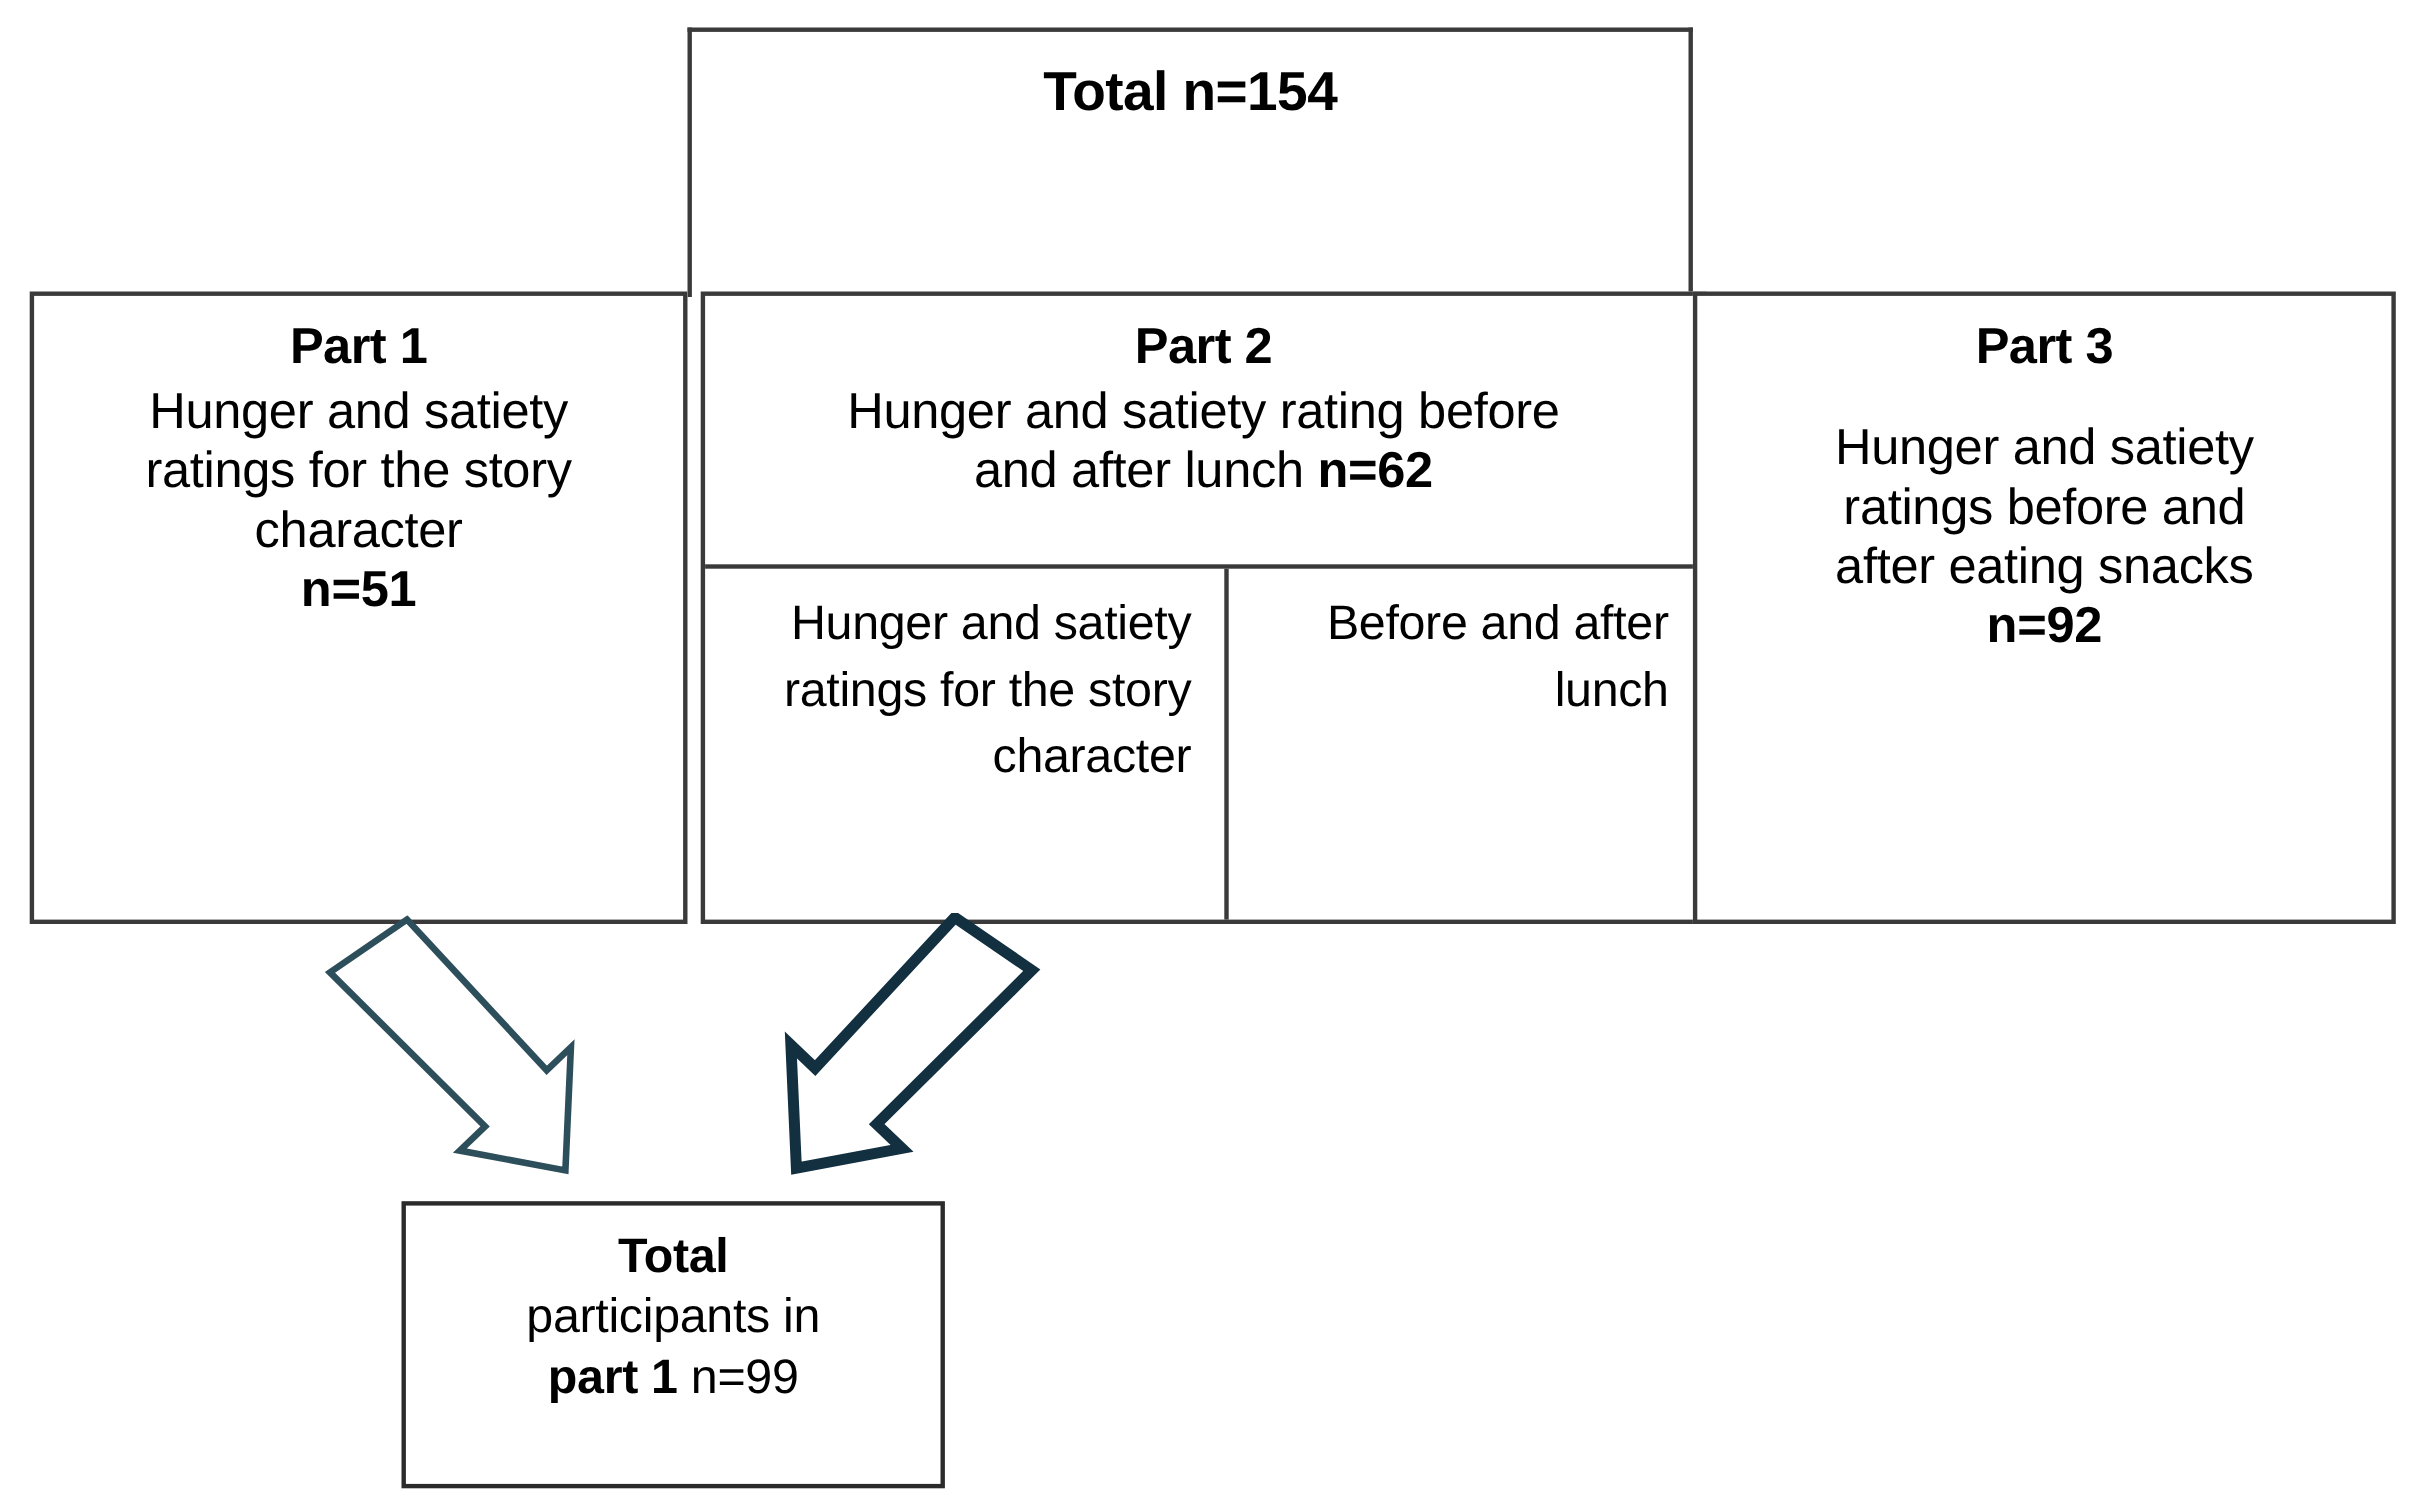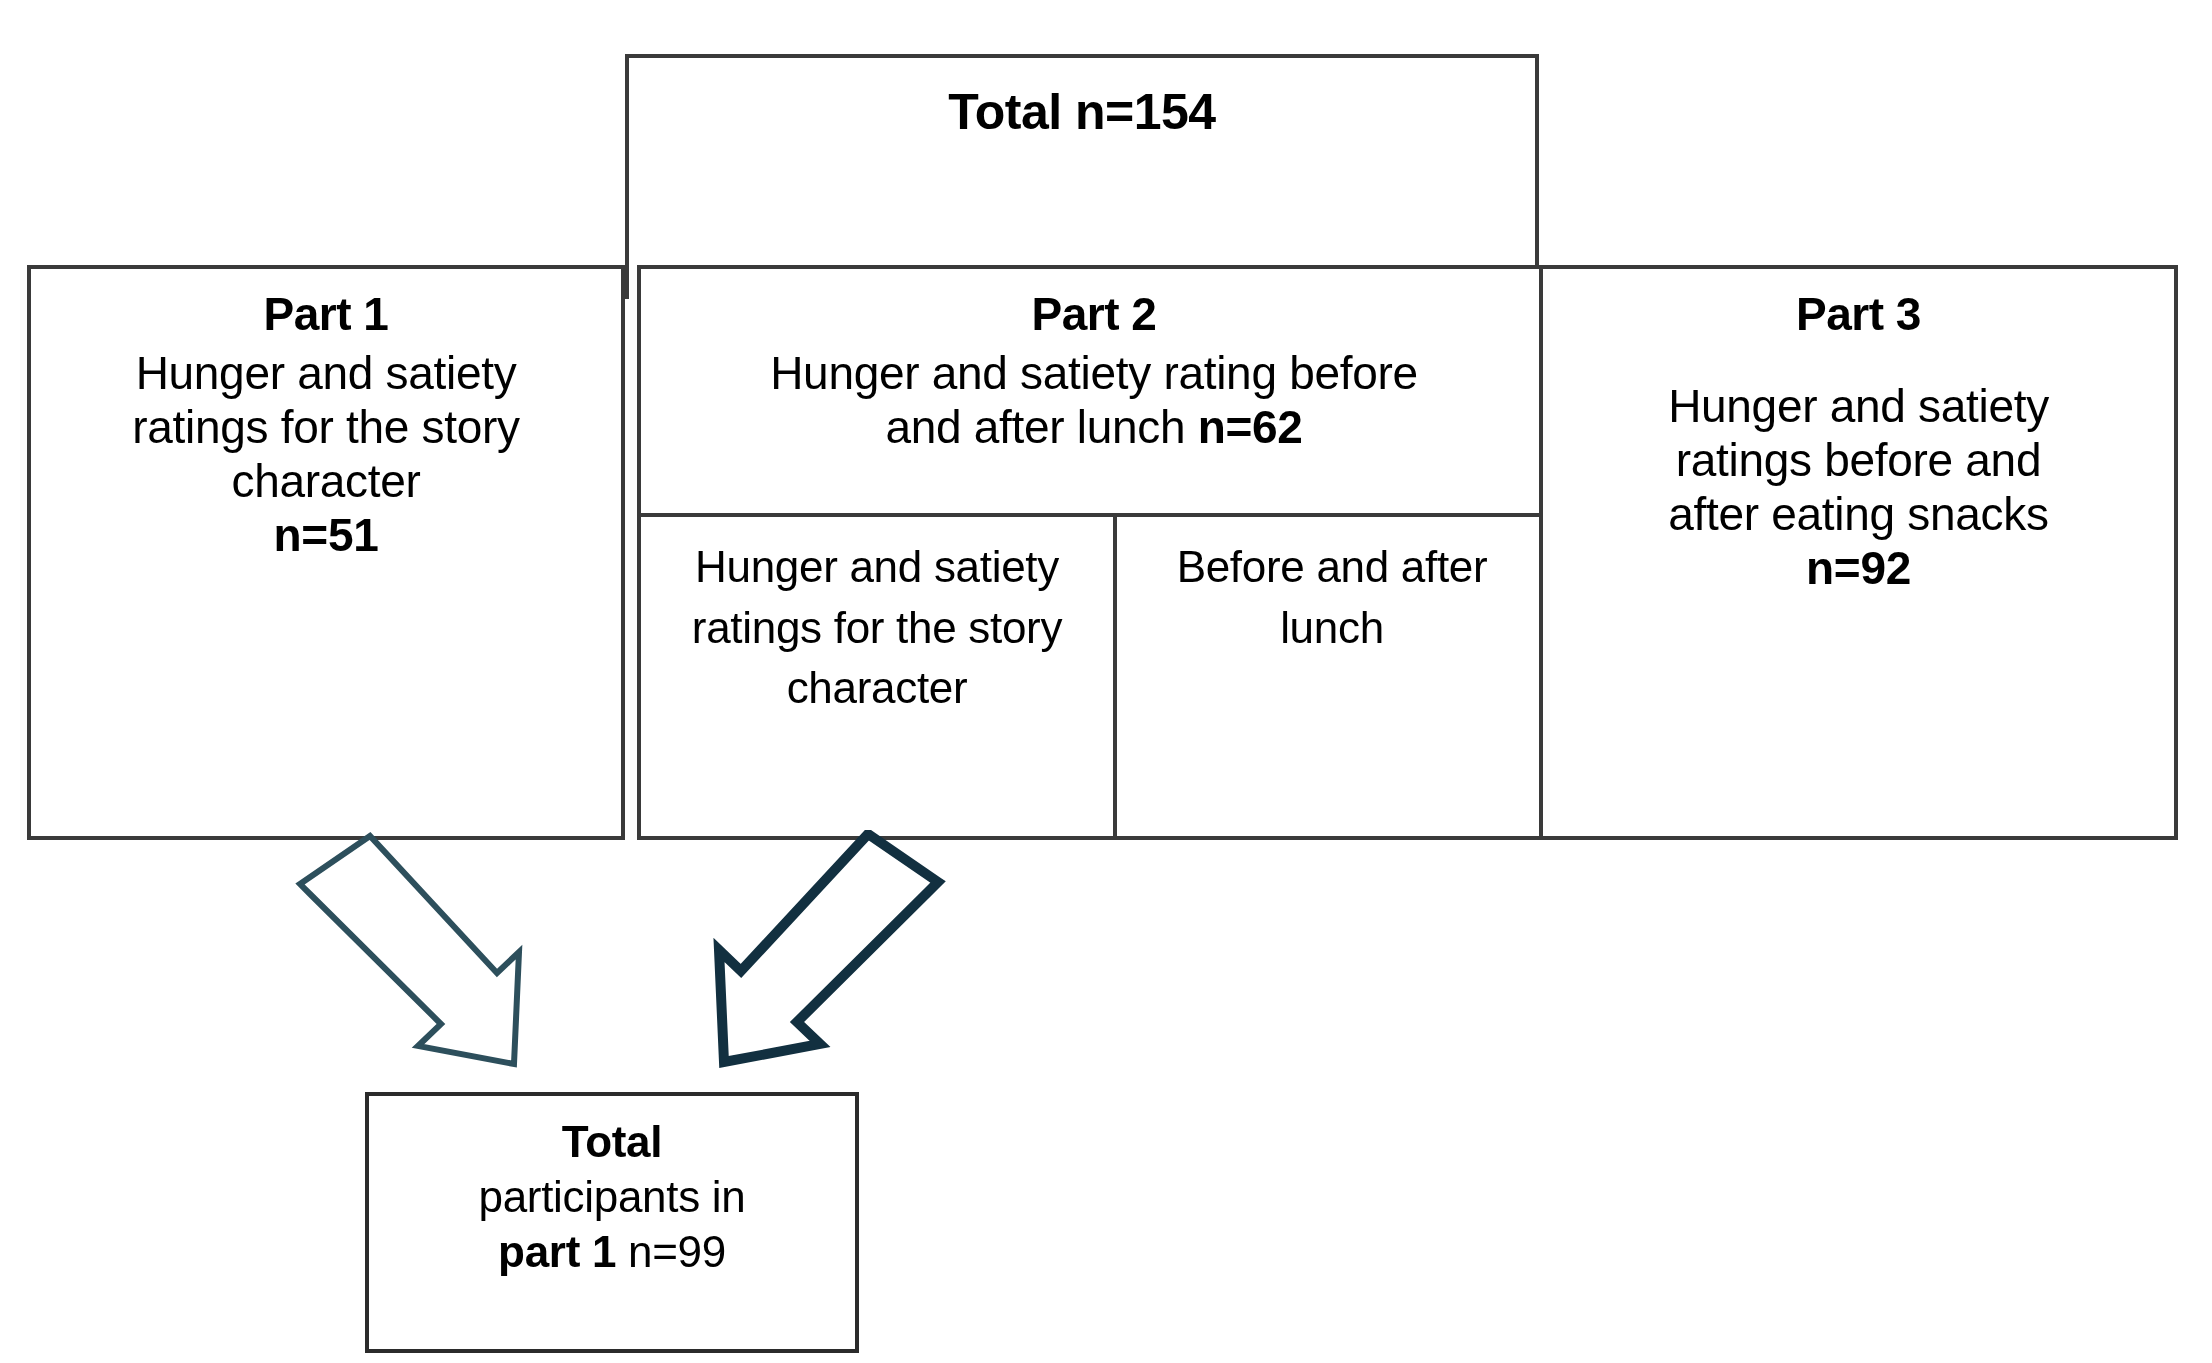--- a/index.html
+++ b/index.html
@@ -36,21 +36,20 @@
   }
 
   
   #total-box {
     left: 625px;
     top: 25px;
     width: 914px;
     height: 245px;
     justify-content: flex-start;
     border-bottom: none;
-    margin-top: 29px;
   }
   #total-box .title {
     font-size: 50px;
     font-weight: bold;
     letter-spacing: -0.5px;
     margin-top: 28px;
     line-height: 1.05;
   }
 
   
@@ -121,21 +120,21 @@
     box-sizing: border-box;
     flex: 1;
     display: flex;
     flex-direction: row;
   }
   .subcell {
     box-sizing: border-box;
     display: flex;
     align-items: flex-start;
     justify-content: center;
-    text-align: center;
+    text-align: right;
     padding-top: 20px;
   }
   #sub-left {
     width: 476px;
     border-right: 4px solid #3a3a3a;
   }
   #sub-right {
     flex: 1;
   }
   .sub-text {

